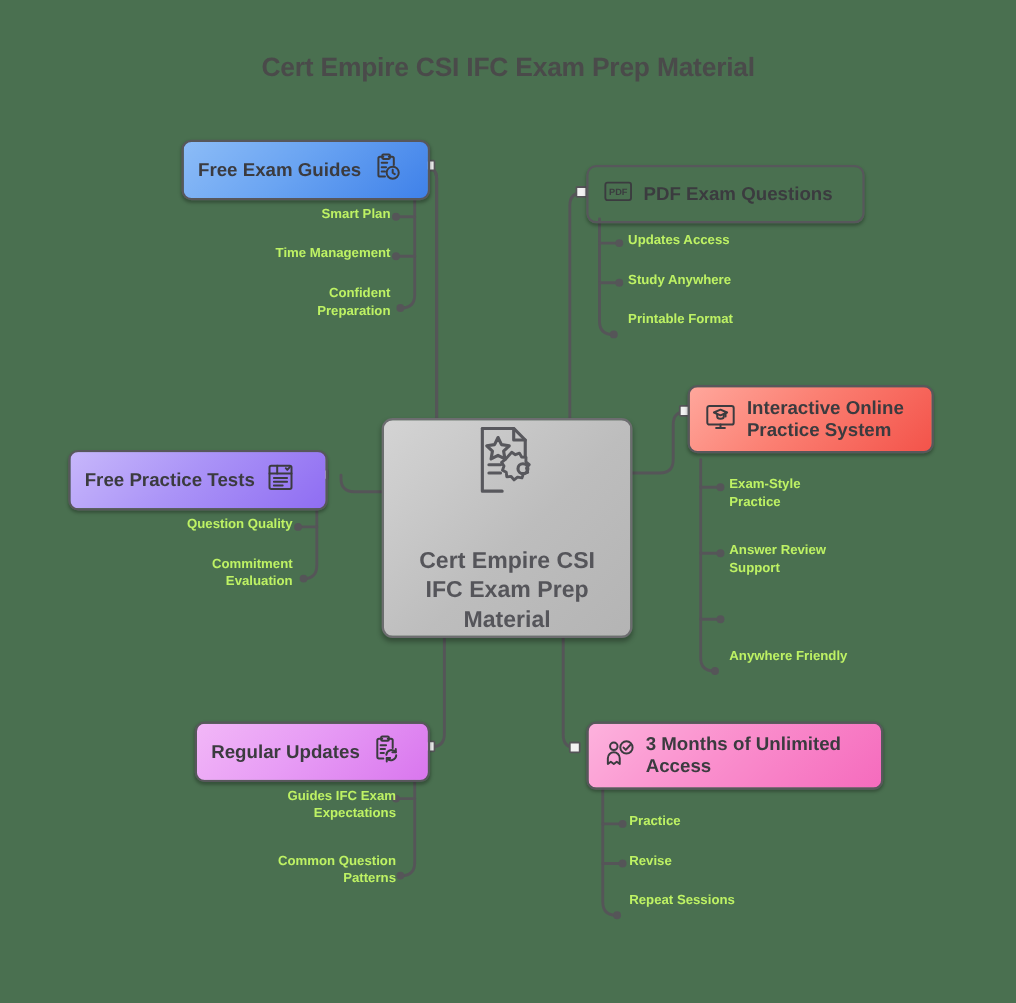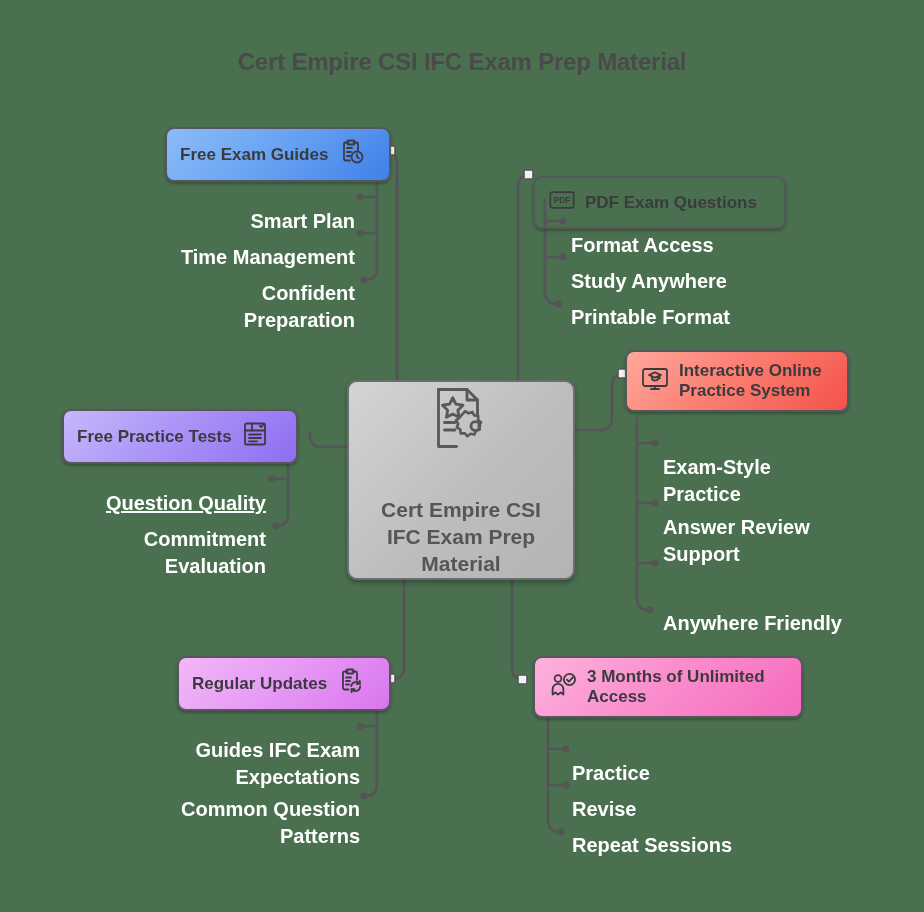--- a/index.html
+++ b/index.html
@@ -71,35 +71,34 @@
     font-size: 21px;
     font-weight: bold;
     color: #55555a;
     text-align: center;
     line-height: 1.28;
     white-space: pre-line;
   }
 
   
   .n-guides   { background: linear-gradient(135deg,#8cbcf7 0%, #6aa4f2 45%, #3f81e9 100%); text-align: right; }
-  .n-pdf      { background: linear-gradient(135deg,#fbc58a 0%, #f7a košu 0%, #f7a75a 45%, #f08b2e 100%); margin-top: 26px; }
+  .n-pdf      { background: linear-gradient(135deg,#fbc58a 0%, #f7a košu 0%, #f7a75a 45%, #f08b2e 100%); }
   .n-tests    { background: linear-gradient(135deg,#c7b7fb 0%, #ab94f7 45%, #8f6df2 100%); }
   .n-inter    { background: linear-gradient(135deg,#ffa79c 0%, #fb7f72 45%, #f3534a 100%); }
   .n-updates  { background: linear-gradient(135deg,#f2b7f7 0%, #e79cf5 45%, #d976ee 100%); }
   .n-months   { background: linear-gradient(135deg,#fdb2dd 0%, #fa8fcd 45%, #f56bbd 100%); }
 
   
   .leaf {
     position: absolute;
-    font-size: 20px;
+    font-size: 12px;
     font-weight: bold;
-    color: #ffffff;
+    color: #bef264;
     line-height: 1.33;
     white-space: pre-line;
-    margin-top: 21px;
   }
   .leaf.right { text-align: left; }
   .leaf.left  { text-align: right; }
 </style>
 </head>
 <body>
 
 <div id="canvas">
 
   <svg id="wires" viewBox="0 0 924 912">
@@ -214,21 +213,21 @@
 
   <div class="node n-pdf" style="left:533px; top:150px; width:253px;">
     <span class="ico">
       <svg width="28" height="26" viewBox="0 0 30 24" fill="none" stroke="#3b3b3f" stroke-width="1.8" stroke-linejoin="round">
         <rect x="2.5" y="3.5" width="25" height="17" rx="2"></rect>
         <text x="15" y="15.6" font-family="Liberation Sans, sans-serif" font-size="9" font-weight="bold" fill="#3b3b3f" stroke="none" text-anchor="middle">PDF</text>
       </svg>
     </span>
     <span class="label">PDF Exam Questions</span>
   </div>
-  <div class="leaf right" style="left:571px; top:211px; width:260px;">Format Access</div>
+  <div class="leaf right" style="left:571px; top:211px; width:260px;">Updates Access</div>
   <div class="leaf right" style="left:571px; top:247px; width:260px;">Study Anywhere</div>
   <div class="leaf right" style="left:571px; top:283px; width:260px;">Printable Format</div>
 
   <div class="node n-inter" style="left:625px; top:350px; width:224px;">
     <span class="ico">
       <svg width="30" height="30" viewBox="0 0 30 30" fill="none" stroke="#3b3b3f" stroke-width="1.8" stroke-linecap="round" stroke-linejoin="round">
         <rect x="3" y="5" width="24" height="17" rx="2"></rect>
         <path d="M11 25 h8"></path>
           <path d="M15 22 v3"></path>
         <path d="M9 11 l6-2.6 6 2.6 -6 2.6z"></path>
@@ -252,21 +251,21 @@
         <rect x="4" y="3.5" width="20" height="21" rx="1.6"></rect>
         <path d="M4 10.5 h20"></path>
         <path d="M11 10.5 V3.5"></path>
         <path d="M18.8 5.6 l1.4 1.6 2.2-2.6" stroke-width="1.7"></path>
         <path d="M8 14.5 h12"></path>
           <path d="M8 18 h12"></path>
           <path d="M8 21.3 h8"></path>
       </svg>
     </span>
   </div>
-  <div class="leaf left" style="left:66px; top:469px; width:200px;text-decoration:underline;">Question Quality</div>
+  <div class="leaf left" style="left:66px; top:469px; width:200px;">Question Quality</div>
   <div class="leaf left" style="left:66px; top:505px; width:200px;">Commitment
 Evaluation</div>
 
   <div class="node n-updates" style="left:177px; top:656px; width:214px;">
     <span class="label">Regular Updates</span>
     <span class="ico">
       <svg width="28" height="28" viewBox="0 0 28 28" fill="none" stroke="#3b3b3f" stroke-width="1.8" stroke-linecap="round" stroke-linejoin="round">
         <path d="M16.5 4.5 H19.5 a1.5 1.5 0 0 1 1.5 1.5 V13"></path>
         <path d="M11.5 4.5 H8.5 A1.5 1.5 0 0 0 7 6 V21 a1.5 1.5 0 0 0 1.5 1.5 H12.5"></path>
         <rect x="10.5" y="2.5" width="7" height="4" rx="1"></rect>

